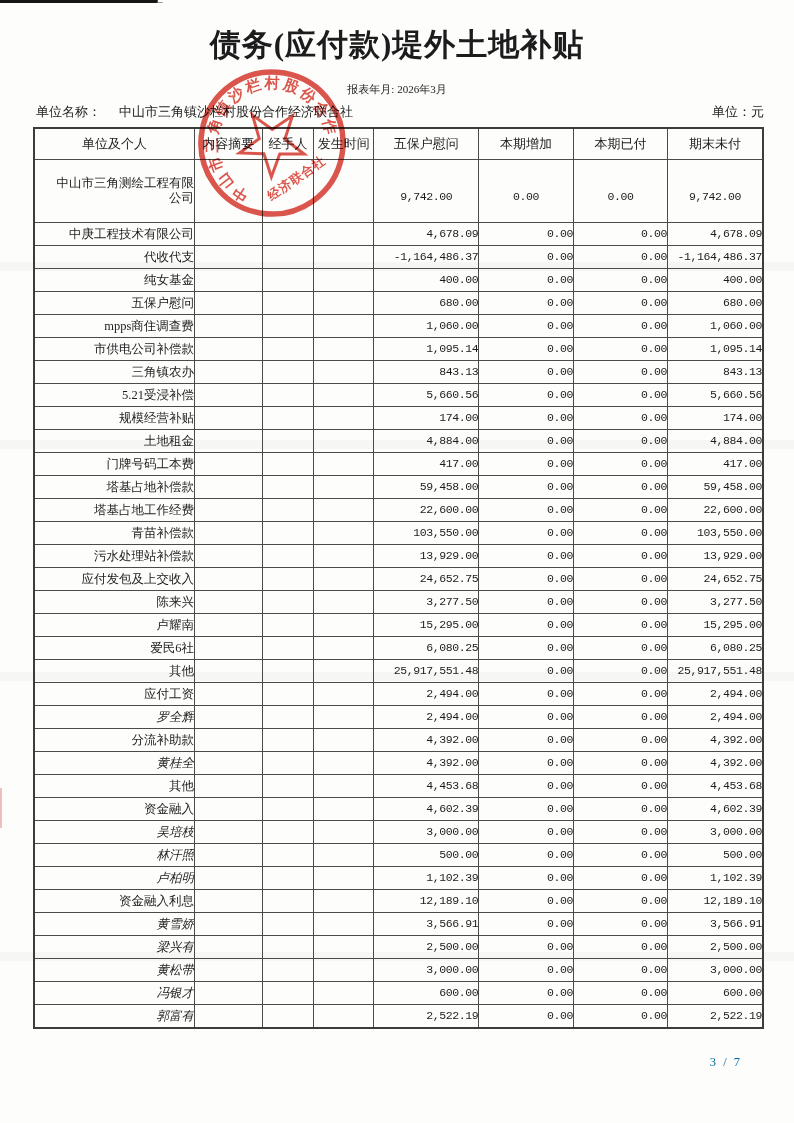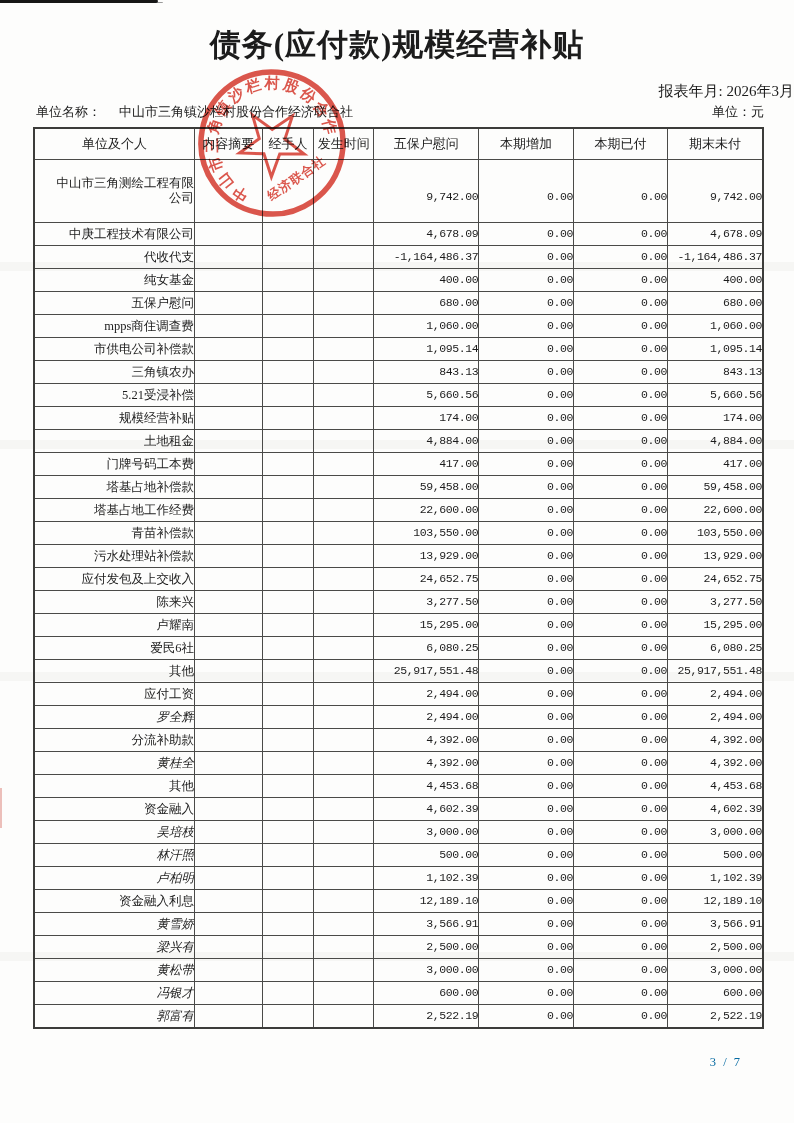--- a/index.html
+++ b/index.html
@@ -11,21 +11,21 @@
   }
   
   .streak{position:absolute;left:0;width:100%;height:9px;background:rgba(150,150,148,0.07);pointer-events:none;}
   .top-artifact{position:absolute;top:0;left:0;width:158px;height:3px;background:#161616;border-radius:0 1px 2px 0;box-shadow:6px 1px 0 -1px #9a9a9a;}
   .edge-mark{position:absolute;left:0;top:788px;width:2px;height:40px;background:rgba(219,130,120,0.5);}
 
   .title{
     position:absolute;top:24px;left:0;width:100%;margin:0;
     text-align:center;font-size:31px;font-weight:bold;letter-spacing:1px;
   }
-  .report-month{position:absolute;top:82px;left:0;width:100%;text-align:right;font-size:15px;}
+  .report-month{position:absolute;top:82px;left:0;width:100%;text-align:center;font-size:11px;}
   .unit-row{position:absolute;top:103px;left:36px;right:30px;display:flex;justify-content:space-between;font-size:13px;text-align:center;}
   .unit-name{margin-left:18px;}
 
   table.debt{
     position:absolute;left:33px;top:127px;width:731px;
     border-collapse:collapse;table-layout:fixed;
     font-size:12.5px;
   }
   table.debt,table.debt th,table.debt td{border:1px solid #4a4a48;}
   table.debt{border:2px solid #3c3c3a;}
@@ -37,21 +37,21 @@
   td.name{text-align:right;padding:1px 2px 1px 5px;word-break:break-all;}
   .indent0{text-indent:2px;}
   .indent1{text-indent:17px;}
   .indent2{text-indent:26px;font-style:italic;}
   td.num{
     text-align:right;padding-right:5px;
     font-family:"Liberation Mono","DejaVu Sans Mono",monospace;
     font-size:11.5px;letter-spacing:-0.4px;white-space:nowrap;
   }
   tr.tall td{height:44px;}
-  tr.tall td.num{vertical-align:bottom;padding-bottom:18px;}
+  tr.tall td.num{vertical-align:bottom;padding-bottom:18px;text-align:center;}
 
   .seal{
     position:absolute;left:192px;top:63px;width:160px;height:160px;
     mix-blend-mode:multiply;opacity:0.84;pointer-events:none;
   }
   .seal-ring{fill:none;stroke-width:5.5px;}
   .seal-arc{font-size:15px;letter-spacing:2.7px;font-family:"Liberation Serif","DejaVu Serif",serif;font-weight:bold;}
   .seal-star{fill:none;stroke-width:3px;stroke-linejoin:miter;}
   .seal-bottom{font-size:12.5px;letter-spacing:1px;text-anchor:middle;font-family:"Liberation Serif","DejaVu Serif",serif;font-weight:bold;}
 
@@ -62,21 +62,21 @@
 
 <div class="page">
 
   <div class="top-artifact"></div>
   <div class="streak" style="top:262px"></div>
   <div class="streak" style="top:440px"></div>
   <div class="streak" style="top:672px"></div>
   <div class="streak" style="top:952px"></div>
   <div class="edge-mark"></div>
 
-  <h1 class="title">债务(应付款)规模经营补贴</h1>
+  <h1 class="title">债务(应付款)堤外土地补贴</h1>
 
   <div class="report-month">报表年月: 2026年3月</div>
 
   <div class="unit-row">
     <div>
       <span>单位名称：</span><span class="unit-name">中山市三角镇沙栏村股份合作经济联合社</span>
     </div>
     <span>单位：元</span>
   </div>
 

